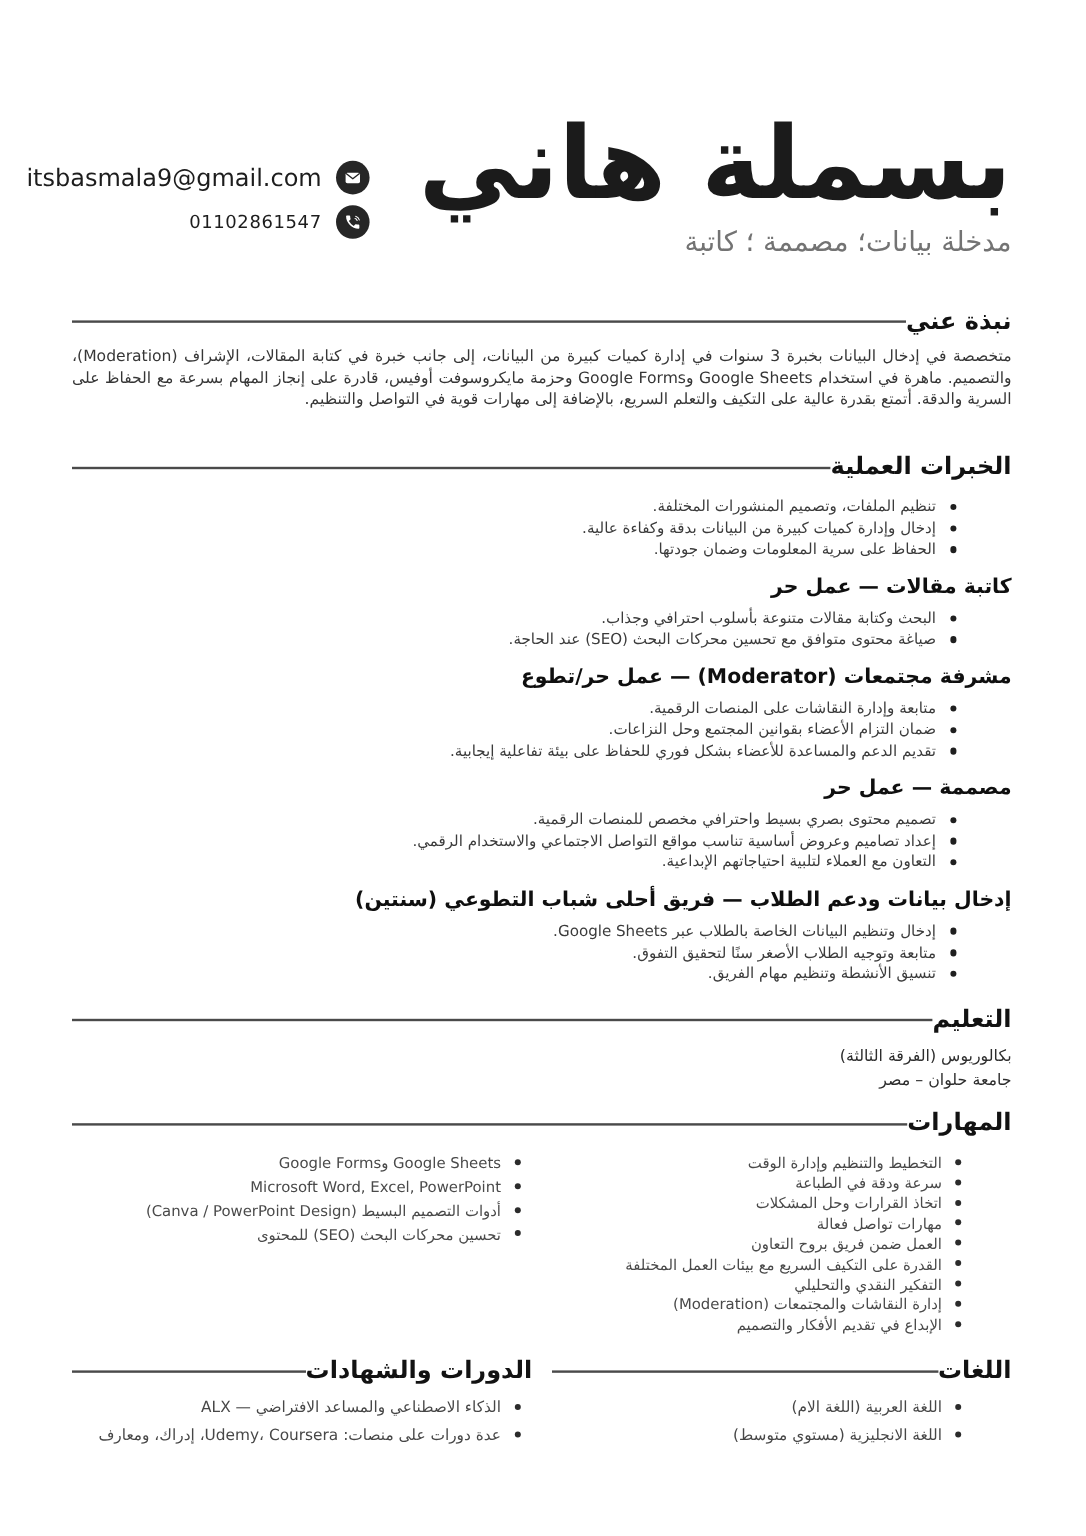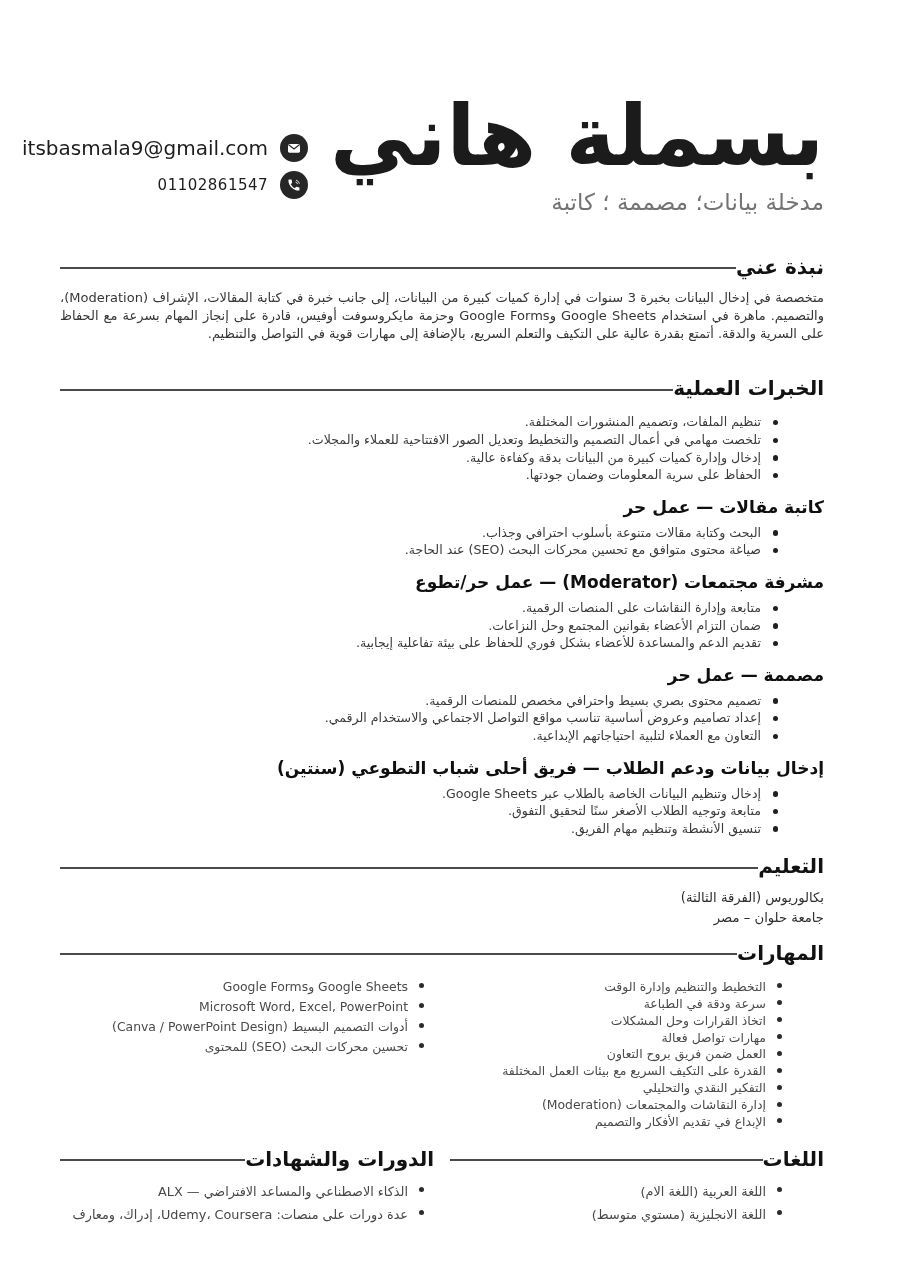--- a/index.html
+++ b/index.html
@@ -1,21 +1,21 @@
 <!DOCTYPE html>
 <html lang="ar" dir="rtl"><head>
 <meta charset="utf-8">
 <style>
   html,body{margin:0;padding:0;}
   body{
     width:905px;height:1280px;overflow:hidden;background:#ffffff;
     font-family:"DejaVu Sans","Liberation Sans",sans-serif;
     direction:rtl;color:#222;
   }
-  .page{box-sizing:border-box;width:905px;height:1280px;padding:92px 81px 0 60px;position:relative;}
+  .page{box-sizing:border-box;width:905px;height:1280px;padding:92px 62px 0 60px;position:relative;}
 
   
   .top{position:relative;}
   .name{margin:0;font-size:84px;line-height:1.06;font-weight:bold;color:#1b1b1b;text-align:right;}
   .tagline{font-size:23px;color:#737373;text-align:right;margin-top:7px;line-height:1.3;}
   .contact{position:absolute;top:42px;left:-38px;display:flex;flex-direction:column;gap:9px;align-items:flex-end;direction:ltr;}
   .contact-row{display:flex;align-items:center;gap:12px;}
   .contact-text{font-size:20px;color:#1d1d1d;white-space:nowrap;}
   .contact-text.phone-t{font-size:15px;letter-spacing:.5px;}
   .icon-circle{width:28px;height:28px;border-radius:50%;background:#262626;display:flex;align-items:center;justify-content:center;flex:0 0 auto;}
@@ -97,21 +97,20 @@
 
   <section class="sec-exp">
     <div class="sec-head">
       <h2>الخبرات العملية</h2>
       <div class="rule"></div>
     </div>
 
     <div class="job">
       <ul class="blist">
         <li>تنظيم الملفات، وتصميم المنشورات المختلفة.</li>
-        <li>تلخصت مهامي في أعمال التصميم والتخطيط وتعديل الصور الافتتاحية للعملاء والمجلات.</li>
         <li>إدخال وإدارة كميات كبيرة من البيانات بدقة وكفاءة عالية.</li>
         <li>الحفاظ على سرية المعلومات وضمان جودتها.</li>
       </ul>
     </div>
 
     <div class="job">
       <h3>كاتبة مقالات — عمل حر</h3>
       <ul class="blist">
         <li>البحث وكتابة مقالات متنوعة بأسلوب احترافي وجذاب.</li>
         <li>صياغة محتوى متوافق مع تحسين محركات البحث (SEO) عند الحاجة.</li>

